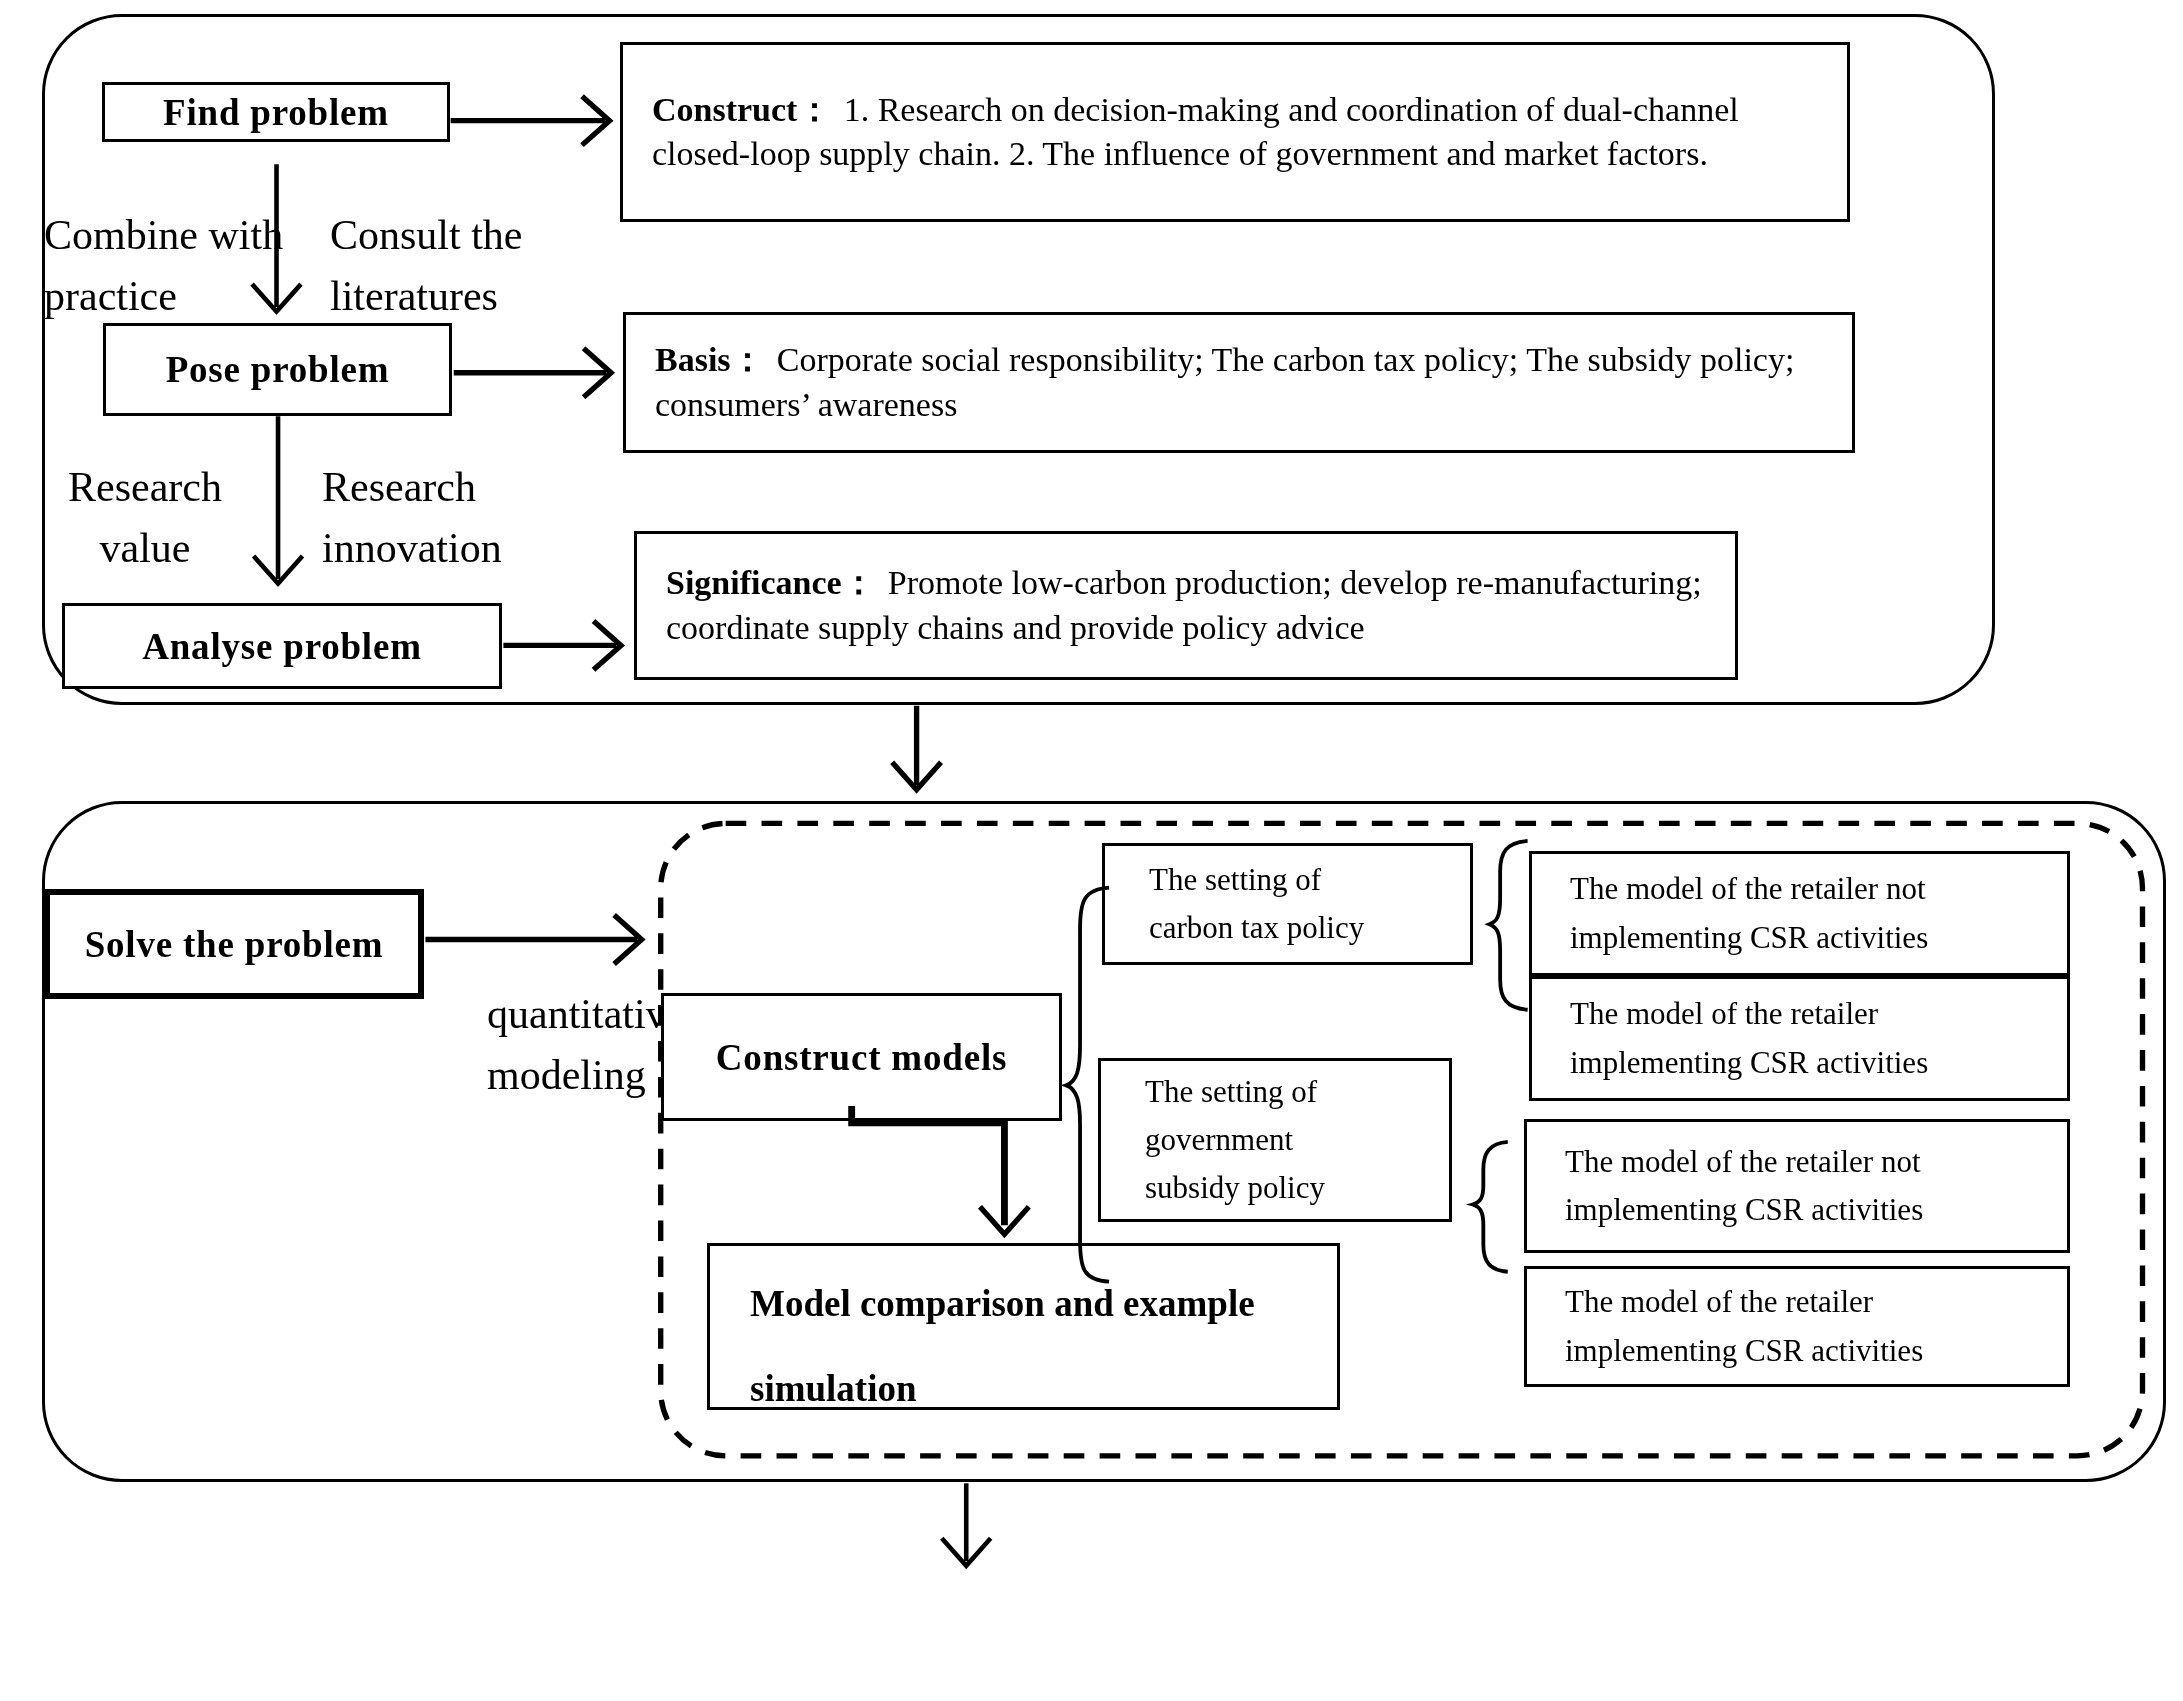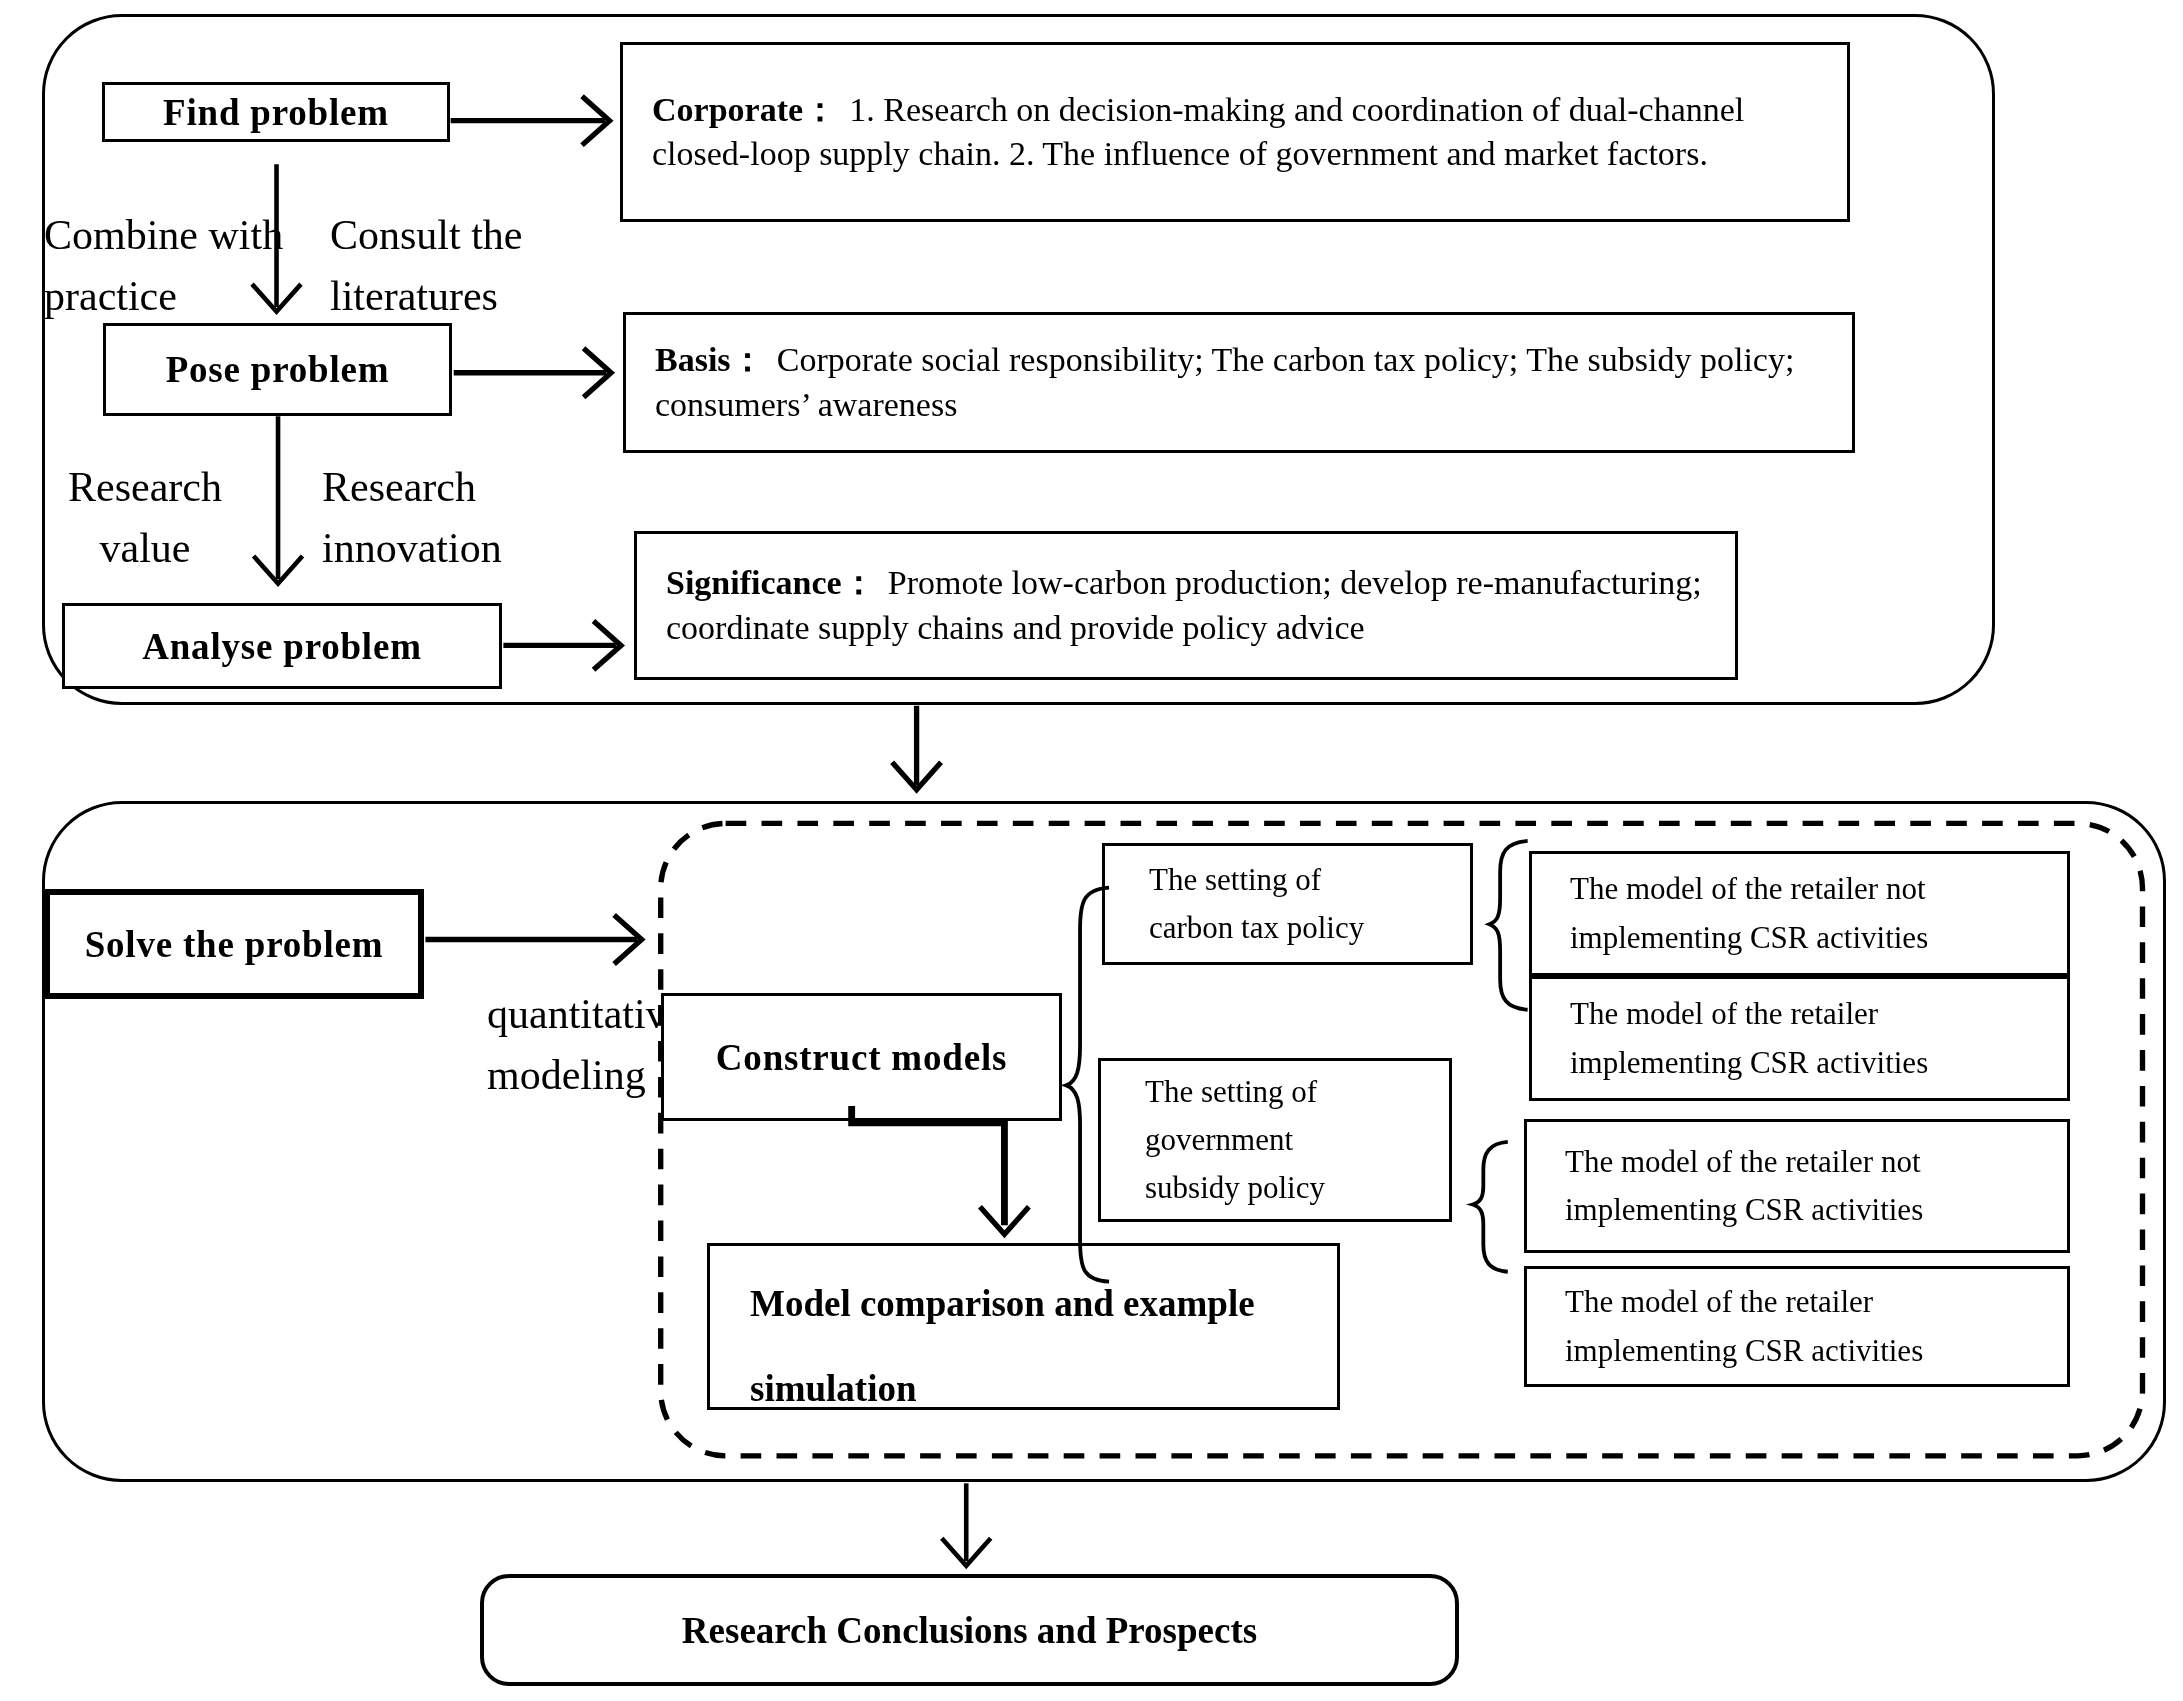--- a/index.html
+++ b/index.html
@@ -50,21 +50,21 @@
 
 <div id="stage">
 
   <div class="abs container" style="left:42px;top:13.8px;width:1953px;height:691px;"></div>
 
   <div class="abs nodebox" id="find-box" style="left:102px;top:82px;width:348px;height:60px;">
     <span>Find problem</span>
   </div>
 
   <div class="abs descbox" style="left:620px;top:42px;width:1230px;height:180px;">
-    <p><span class="blabel">Corporate：</span><span>1. Research on decision-making and coordination of dual-channel closed-loop supply chain. 2. The influence of government and market factors.</span></p>
+    <p><span class="blabel">Construct：</span><span>1. Research on decision-making and coordination of dual-channel closed-loop supply chain. 2. The influence of government and market factors.</span></p>
   </div>
 
   <div class="abs edgelabel" style="left:44px;top:205px;width:252px;">Combine with
 practice</div>
 
   <div class="abs edgelabel" style="left:330px;top:205px;width:237px;">Consult the
 literatures</div>
 
   <div class="abs nodebox" id="pose-box" style="left:103px;top:323px;width:349px;height:93px;">
     <span>Pose problem</span>
@@ -116,23 +116,20 @@
 
   <div class="abs modelbox" id="model-box-3" style="left:1524px;top:1119px;width:546px;height:134px;">The model of the retailer not
 implementing CSR activities</div>
 
   <div class="abs modelbox" id="model-box-4" style="left:1524px;top:1266px;width:546px;height:121px;">The model of the retailer
 implementing CSR activities</div>
 
   <div class="abs" id="comparison-box" style="left:707px;top:1243px;width:633px;height:167px;">Model comparison and example
 simulation</div>
 
-  <div class="abs" id="conclusion-box" style="left:480px;top:1574px;width:979px;height:112px;">
-    <span>Research Conclusions and Prospects</span>
-  </div>
 
   <svg id="connector-layer" width="2183" height="1701" viewBox="0 0 2858 2227">
 
     <rect x="865" y="1078" width="1940" height="828" rx="85" fill="none" stroke="#000" stroke-width="7" stroke-dasharray="27 20"></rect>
 
     <g stroke="#000" fill="none">
 
       <g stroke-width="7">
         <path d="M590,158 L792,158"></path>
           <path d="M762,126 L798,158 L762,190"></path>

